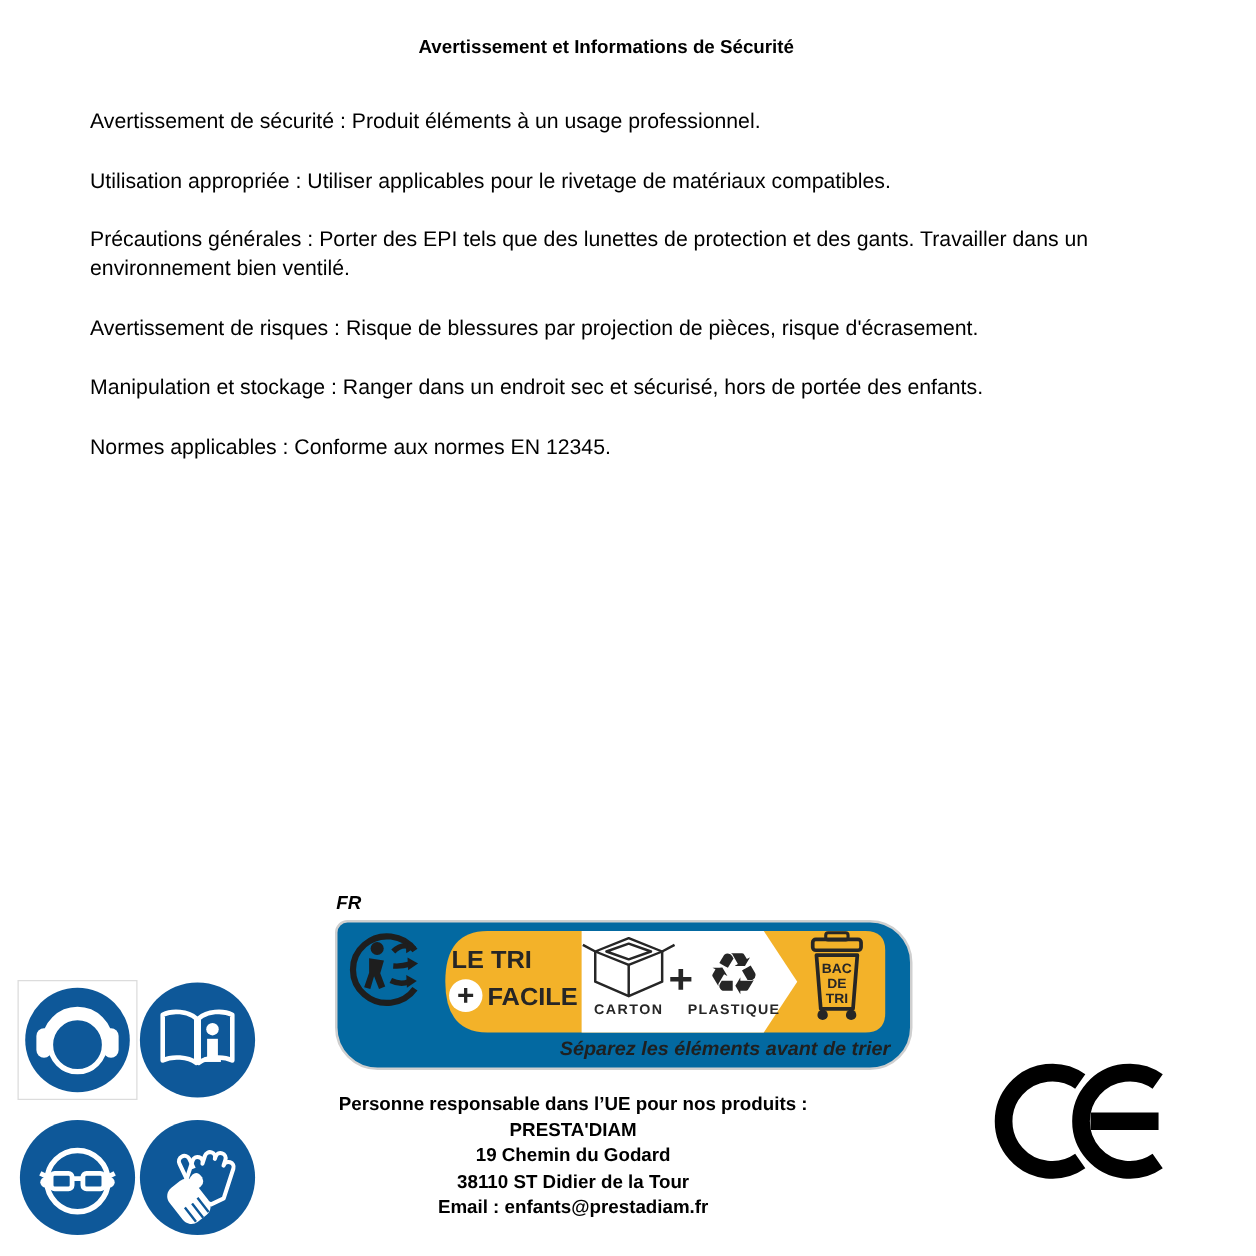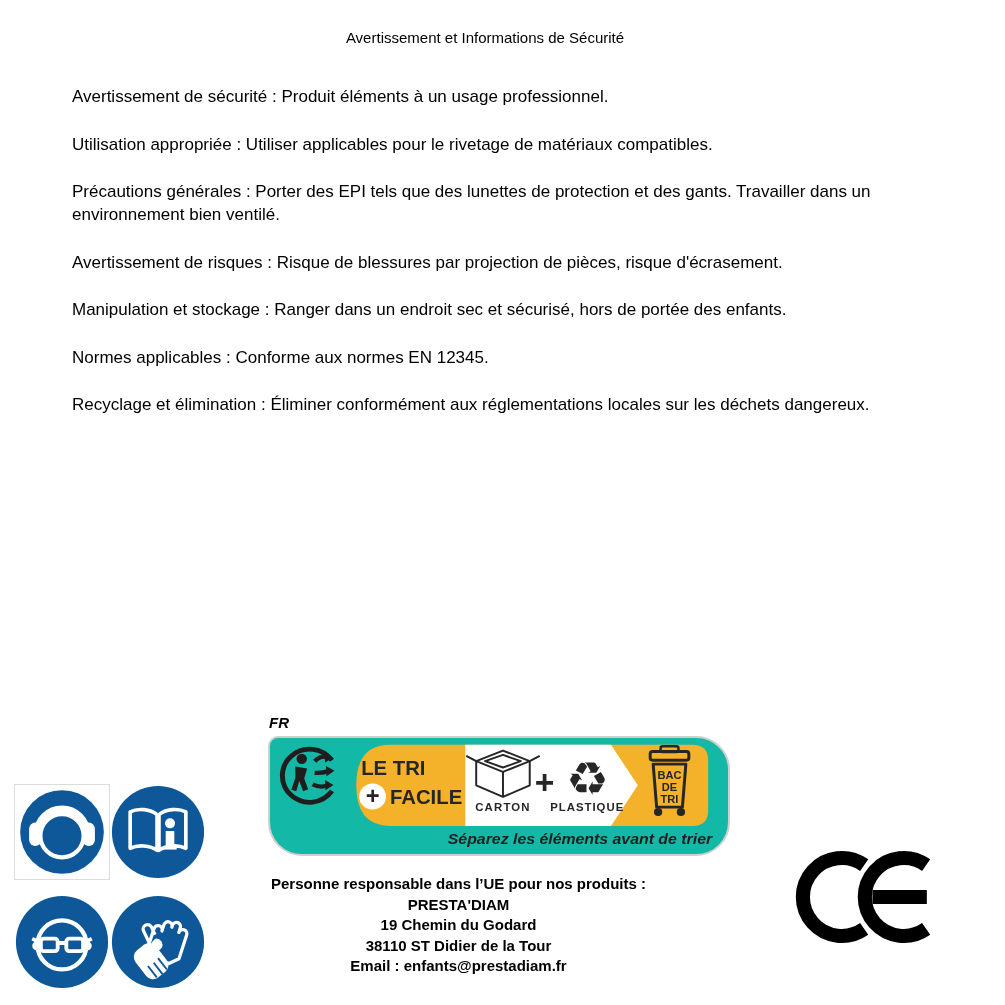--- a/index.html
+++ b/index.html
@@ -5,38 +5,38 @@
   * { box-sizing: border-box; }
   html, body { margin: 0; padding: 0; }
   body {
     width: 1005px; height: 1005px; position: relative;
     background: #ffffff; color: #000;
     font-family: "Liberation Sans", sans-serif;
     overflow: hidden;
   }
   .title {
     position: absolute; top: 29px; left: 0; width: 970px;
-    text-align: center; font-size: 15px; font-weight: normal; margin: 0;
+    text-align: center; font-size: 15px; font-weight: bold; margin: 0;
   }
   .content { position: absolute; left: 72px; top: 85px; width: 880px; }
   .content p { margin: 0 0 24.5px 0; font-size: 17px; line-height: 23px; }
 
   .picto-grid {
     position: absolute; left: 14px; top: 784px;
     display: grid; grid-template-columns: 96px 96px; grid-auto-rows: 96px; row-gap: 14px;
   }
   .picto { width: 96px; height: 96px; }
   .picto svg { width: 100%; height: 100%; display: block; }
   .picto.bordered { border: 1px solid #dcdcdc; background: #fff; }
 
   .fr-code { position: absolute; left: 269px; top: 714px; font-size: 15px; font-weight: bold; font-style: italic; }
 
   .tri-label {
     position: absolute; left: 268px; top: 736px; width: 462px; height: 120px;
-    background: #14b8a6; border: 2px solid #cfcfcf; border-radius: 10px 34px 34px 34px;
+    background: #0369a1; border: 2px solid #cfcfcf; border-radius: 10px 34px 34px 34px;
   }
   .tri-label svg { width: 100%; height: 100%; display: block; }
 
   .responsible {
     position: absolute; left: 0; top: 874px; width: 917px;
     text-align: center; font-weight: bold; font-size: 15px; line-height: 20.5px;
   }
 
   .ce { position: absolute; left: 795px; top: 846px; width: 146px; height: 102px; }
 
@@ -48,21 +48,20 @@
 
 <h1 class="title">Avertissement et Informations de Sécurité</h1>
 
 <div class="content">
   <p>Avertissement de sécurité : Produit éléments à un usage professionnel.</p>
   <p>Utilisation appropriée : Utiliser applicables pour le rivetage de matériaux compatibles.</p>
   <p>Précautions générales : Porter des EPI tels que des lunettes de protection et des gants. Travailler dans un environnement bien ventilé.</p>
   <p>Avertissement de risques : Risque de blessures par projection de pièces, risque d'écrasement.</p>
   <p>Manipulation et stockage : Ranger dans un endroit sec et sécurisé, hors de portée des enfants.</p>
   <p>Normes applicables : Conforme aux normes EN 12345.</p>
-  <p>Recyclage et élimination : Éliminer conformément aux réglementations locales sur les déchets dangereux.</p>
 </div>
 
 <div class="picto-grid">
   <div class="picto bordered">
     <svg viewBox="0 0 100 100">
       <circle cx="50" cy="50" r="44.5" fill="#0E5899"></circle>
       <circle cx="50" cy="54" r="23" fill="none" stroke="#fff" stroke-width="4.5"></circle>
       <path d="M 24 52 A 26 26 0 0 1 76 52" fill="none" stroke="#fff" stroke-width="8.5"></path>
       <rect x="15" y="40" width="13" height="25" rx="6.5" fill="#fff"></rect>
       <rect x="72" y="40" width="13" height="25" rx="6.5" fill="#fff"></rect>

